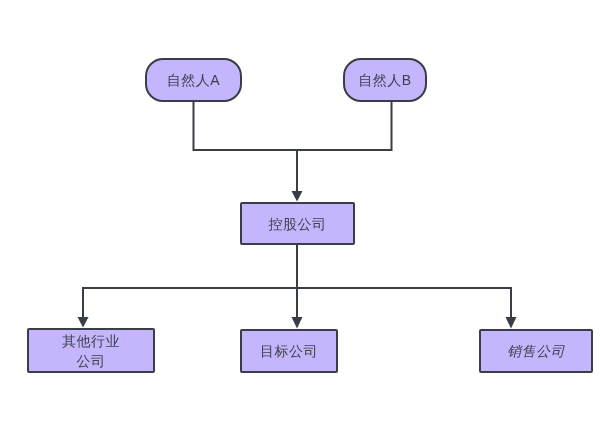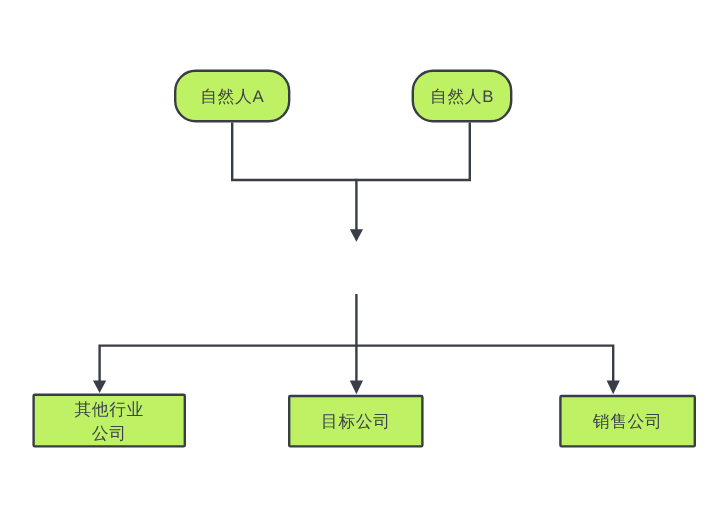--- a/index.html
+++ b/index.html
@@ -19,39 +19,39 @@
   .edges-svg{
     position:absolute;
     left:0;top:0;
     width:600px;height:431px;
     pointer-events:none;
   }
   .node{
     position:absolute;
     box-sizing:border-box;
     border:2px solid var(--stroke);
-    background:#bef264;
+    background:#c4b5fd;
     color:var(--text);
     display:flex;
     align-items:center;
     justify-content:center;
     text-align:center;
     font-size:14px;
     line-height:20px;
     white-space:pre-line;
     letter-spacing:0.5px;
   }
   .node.rounded{border-radius:18px;}
   .node.rect{border-radius:2px;}
   .node-person-a{left:145px;top:58px;width:97px;height:44px;}
   .node-person-b{left:343px;top:58px;width:84px;height:44px;}
   .node-holding{left:240px;top:202px;width:115px;height:43px;}
   .node-other{left:27px;top:328px;width:128px;height:45px;}
-  .node-target{left:240px;top:329px;width:113px;height:44px;}
-  .node-sales{left:466px;top:329px;width:114px;height:44px;}
+  .node-target{left:240px;top:329px;width:98px;height:44px;}
+  .node-sales{left:479px;top:329px;width:114px;height:44px;font-style:italic;}
 </style>
 </head>
 <body>
 
 <div class="canvas">
 
   <svg class="edges-svg" viewBox="0 0 600 431" xmlns="http://www.w3.org/2000/svg">
     <g fill="none" stroke="#383d46" stroke-width="2">
       <path d="M193.5 102 L193.5 150 L391.5 150 L391.5 102"></path>
       <path d="M297 149 L297 192"></path>
@@ -68,20 +68,23 @@
   </svg>
 
   <div class="node rounded node-person-a">
     <span>自然人A</span>
   </div>
 
   <div class="node rounded node-person-b">
     <span>自然人B</span>
   </div>
 
+  <div class="node rect node-holding">
+    <span>控股公司</span>
+  </div>
 
   <div class="node rect node-other">
     <span>其他行业
 公司</span>
   </div>
 
   <div class="node rect node-target">
     <span>目标公司</span>
   </div>
 

